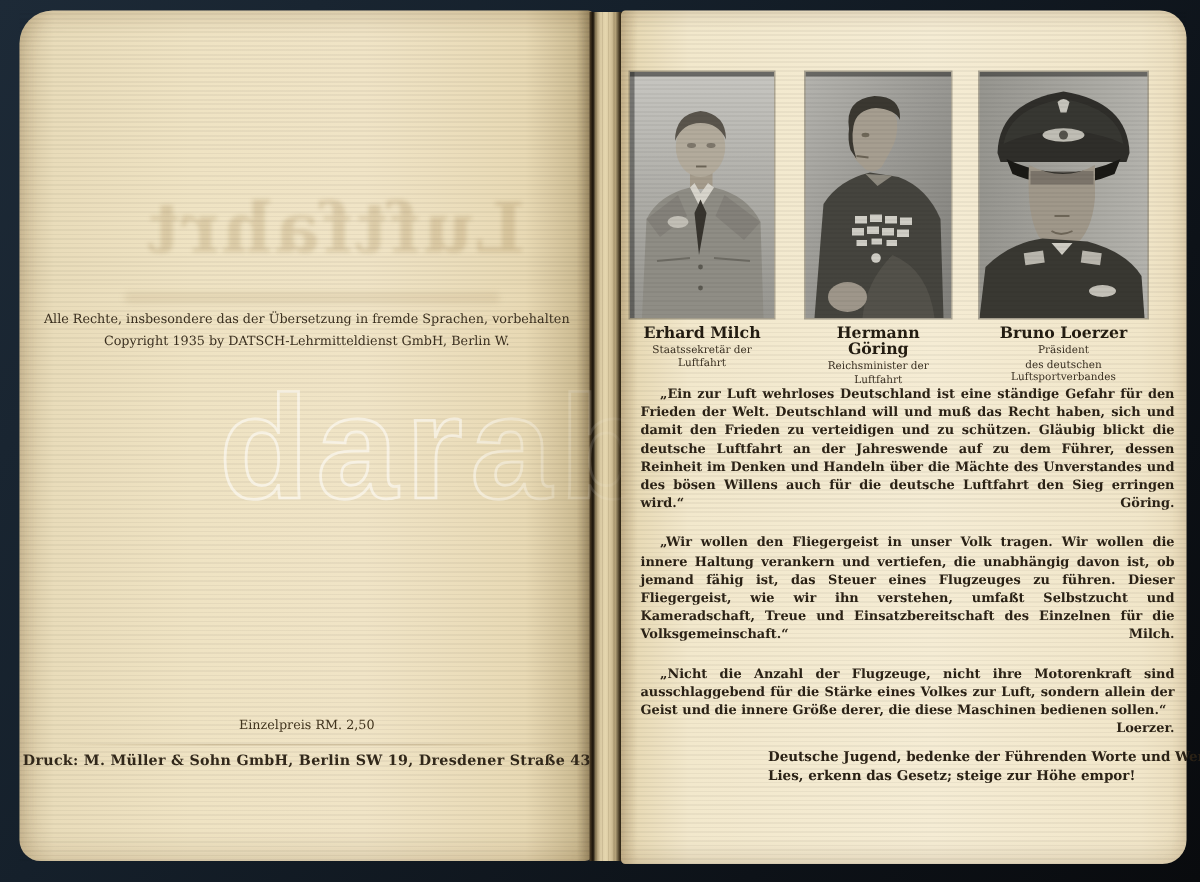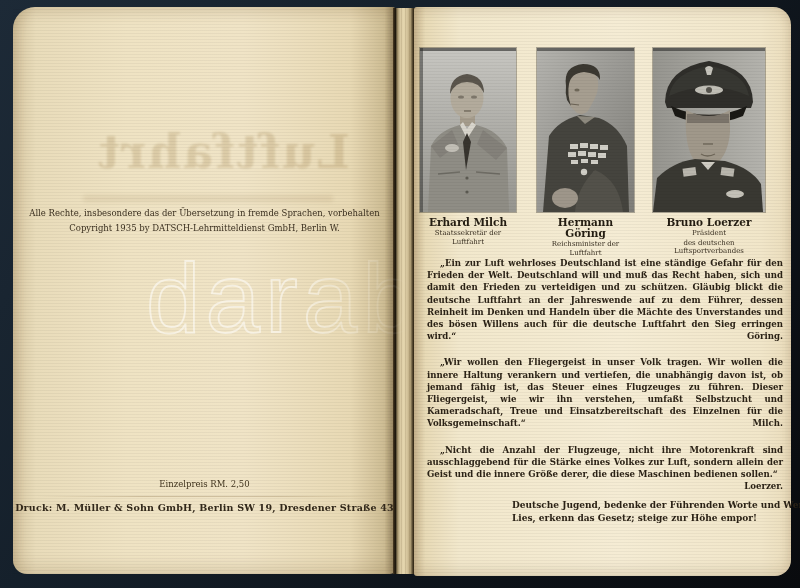--- a/index.html
+++ b/index.html
@@ -81,21 +81,21 @@
   .attr{float:right;text-indent:0;}
   .motto{
     position:absolute;left:98px;top:492px;width:272px;
     font-size:9px;font-weight:bold;line-height:12.5px;color:#2b2216;
     white-space:nowrap;
   }
   
   .watermark{
     position:absolute;left:146px;top:242px;z-index:5;
     font-family:"Liberation Sans", sans-serif;
-    font-size:98px;font-weight:normal;letter-spacing:5px;
+    font-size:98px;font-weight:bold;letter-spacing:5px;
     color:transparent;
     -webkit-text-stroke:1.8px rgba(255,255,255,.58);
     -webkit-mask-image:linear-gradient(90deg,rgba(0,0,0,.95) 0%,rgba(0,0,0,.9) 55%,rgba(0,0,0,.35) 78%,transparent 95%);
     mask-image:linear-gradient(90deg,rgba(0,0,0,.95) 0%,rgba(0,0,0,.9) 55%,rgba(0,0,0,.35) 78%,transparent 95%);
     pointer-events:none;
   }
   .grain:after{
     content:"";position:absolute;inset:0;pointer-events:none;
     background:repeating-linear-gradient(0deg,rgba(0,0,0,.045) 0 1px,transparent 1px 3px);
   }

